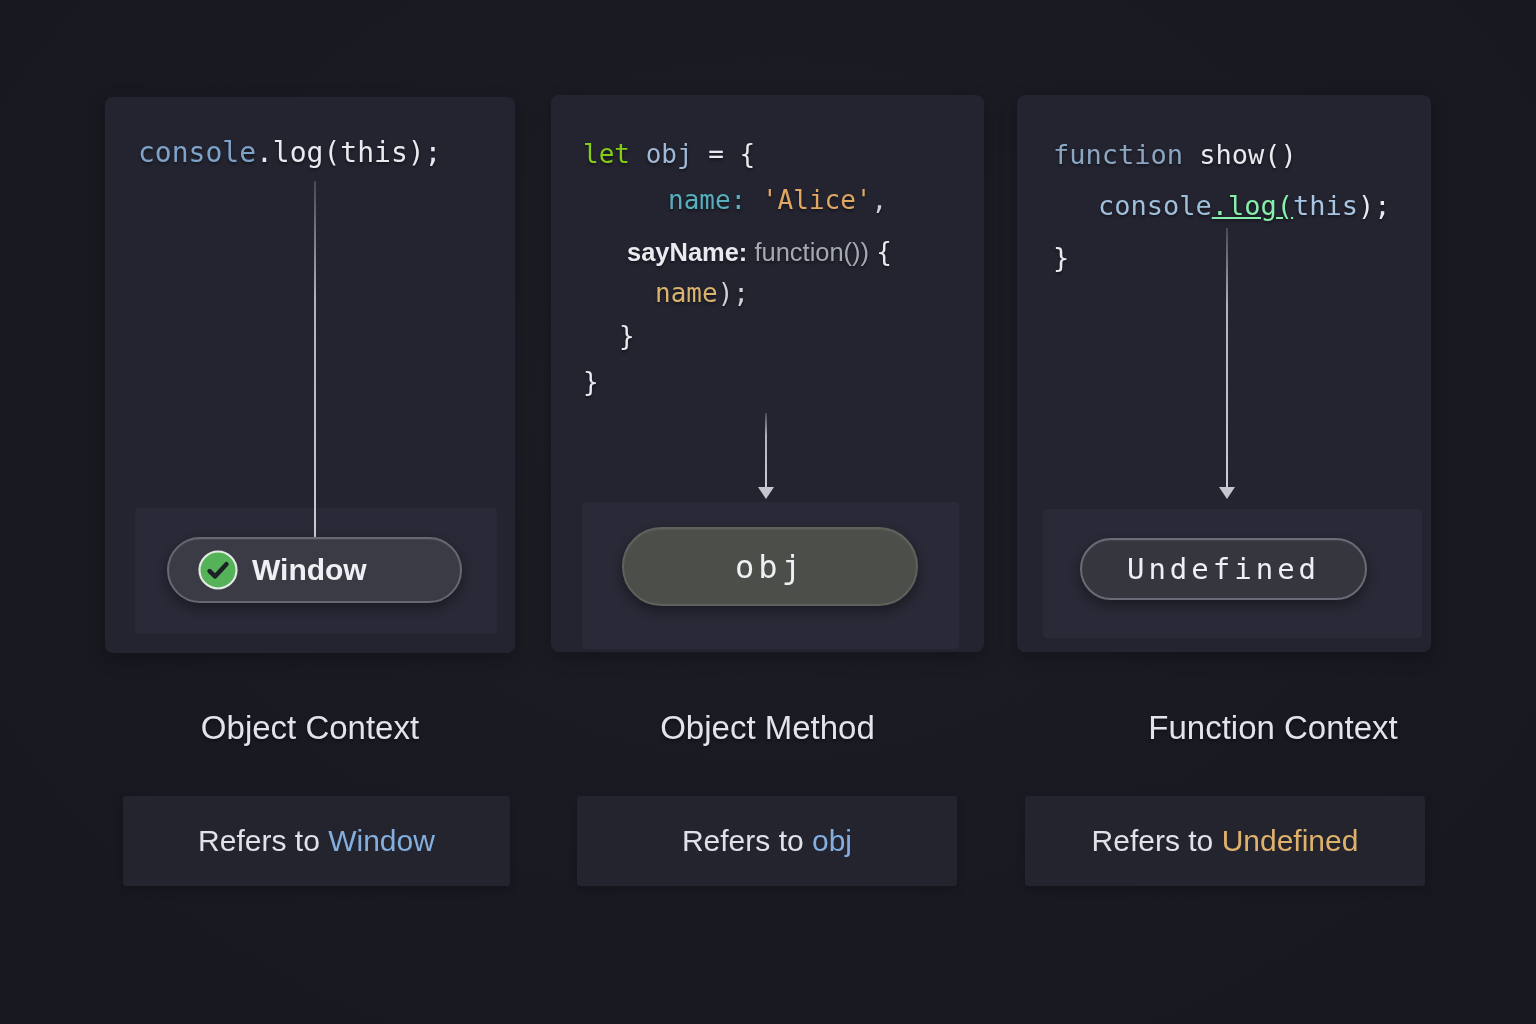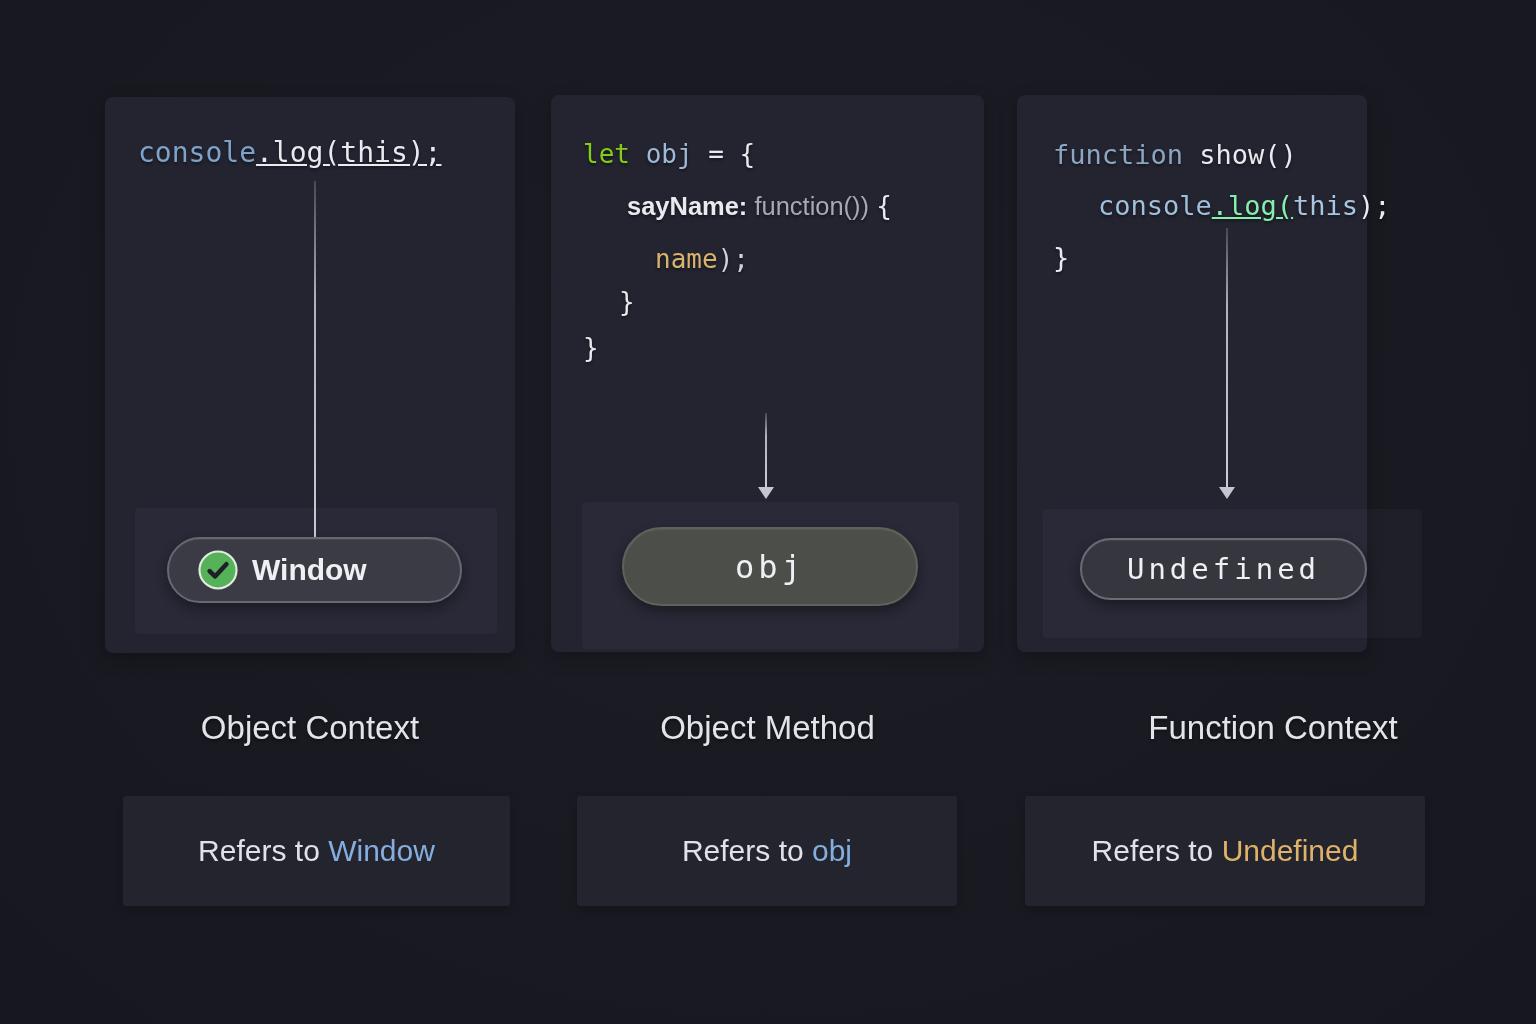--- a/index.html
+++ b/index.html
@@ -11,21 +11,21 @@
     overflow:hidden;position:relative;
   }
   .panel{
     position:absolute;
     background:#242431;
     border-radius:8px;
     box-shadow:0 6px 18px rgba(0,0,0,0.25);
   }
   #p-global{left:105px;top:97px;width:410px;height:556px;}
   #p-object{left:551px;top:95px;width:433px;height:557px;}
-  #p-function{left:1017px;top:95px;width:350px;height:557px;}
+  #p-function{left:1017px;top:95px;width:414px;height:557px;}
 
   .code{position:absolute;font-size:27px;text-shadow:0 2px 3px rgba(0,0,0,0.45);}
   #p-global .code{left:33px;top:36px;font-size:28px;}
   #p-object .code{left:32px;top:39px;font-size:26px;}
   #p-function .code{left:36px;top:40px;font-size:27px;}
   .code-line{line-height:40px;white-space:pre;}
   .f-sans{font-family:"Liberation Sans", sans-serif;font-weight:700;font-size:0.98em;}
   .f-sans-light{font-family:"Liberation Sans", sans-serif;font-weight:400;font-size:0.98em;}
 
   .arrow{position:absolute;width:2px;
@@ -71,54 +71,55 @@
     position:absolute;top:706px;height:44px;
     display:flex;align-items:center;justify-content:center;
     font-family:"Liberation Sans", sans-serif;font-size:33px;font-weight:500;
     color:#e3e4ea;text-shadow:0 2px 3px rgba(0,0,0,0.4);
   }
   #t-global{left:105px;width:410px;}
   #t-object{left:551px;width:433px;}
   #t-function{left:1066px;width:414px;}
 
   .refer-box{
-    position:absolute;top:796px;height:110px;
+    position:absolute;top:796px;height:90px;
     background:#24242f;border-radius:3px;
     display:flex;align-items:center;justify-content:center;
     font-family:"Liberation Sans", sans-serif;font-size:30px;color:#e0e2e7;
     box-shadow:0 4px 10px rgba(0,0,0,0.2);
     white-space:pre;
   }
   #r-global{left:123px;width:387px;}
   #r-object{left:577px;width:380px;}
   #r-function{left:1025px;width:400px;}
 </style>
 </head>
 <body>
 
 <div class="panel" id="p-global">
   <div class="code">
-      <div class="code-line" style="margin-left: 0px; margin-top: 0px;"><span style="color: rgb(126, 162, 200);">console</span><span style="color: rgb(233, 234, 239); text-decoration: underline;">.log(this);</span></div>
+      <div class="code-line" style="margin-left: 0px; margin-top: 0px;"><span style="color: rgb(126, 162, 200);">console</span><span style="color: rgb(233, 234, 239);">.log(this);</span></div>
     </div>
   <div class="arrow"></div>
   <div class="pill-backdrop"></div>
   <div class="pill">
     <svg class="check-icon" viewBox="0 0 24 24">
       <circle cx="12" cy="12" r="10.6" fill="#55b259" stroke="rgba(255,255,255,0.85)" stroke-width="1.2"></circle>
       <path d="M7.2 12.6l3.1 3.1 6.5-7" stroke="#1d2026" stroke-width="2.6" fill="none" stroke-linecap="round" stroke-linejoin="round"></path>
     </svg>
     <span>Window</span>
   </div>
 </div>
 
 <div class="panel" id="p-object">
   <div class="code">
       <div class="code-line" style="margin-left: 0px; margin-top: 0px;"><span style="color: #84cc16;">let </span><span style="color: rgb(159, 184, 214);">obj</span><span style="color: rgb(233, 234, 239);"> = {</span></div>
+      <div class="code-line" style="margin-left: 85px; margin-top: 6px;"><span style="color: rgb(87, 174, 189);">name:</span><span style="color: rgb(233, 234, 239);"> </span><span style="color: rgb(224, 167, 99);">'Alice'</span><span style="color: rgb(207, 209, 214);">,</span></div>
       <div class="code-line" style="margin-left: 44px; margin-top: 12px;"><span class="f-sans" style="color: rgb(233, 234, 239);">sayName:</span><span class="f-sans-light" style="color: rgb(165, 170, 178);"> function()) </span><span style="color: rgb(233, 234, 239);">{</span></div>
-      <div class="code-line" style="margin-left: 72px; margin-top: 13px;"><span style="color: rgb(217, 178, 110);">name</span><span style="color: rgb(208, 210, 215);">);</span></div>
+      <div class="code-line" style="margin-left: 72px; margin-top: 1px;"><span style="color: rgb(217, 178, 110);">name</span><span style="color: rgb(208, 210, 215);">);</span></div>
       <div class="code-line" style="margin-left: 36px; margin-top: 3px;"><span style="color: rgb(233, 234, 239);">}</span></div>
       <div class="code-line" style="margin-left: 0px; margin-top: 6px;"><span style="color: rgb(233, 234, 239);">}</span></div>
     </div>
   <div class="arrow"></div>
   <div class="pill-backdrop"></div>
   <div class="pill">
     <span>obj</span>
   </div>
 </div>
 

